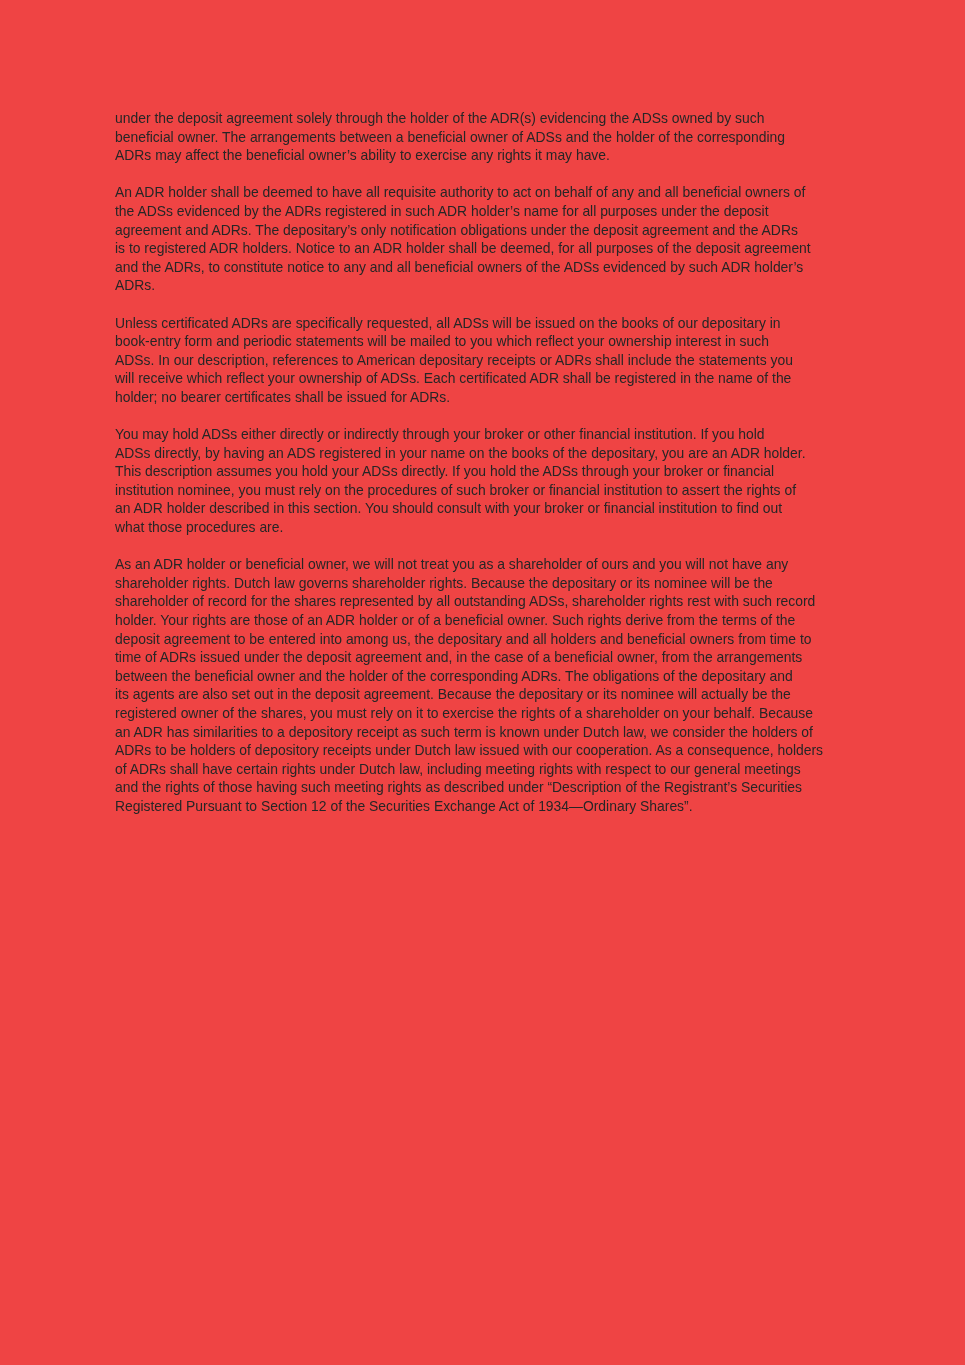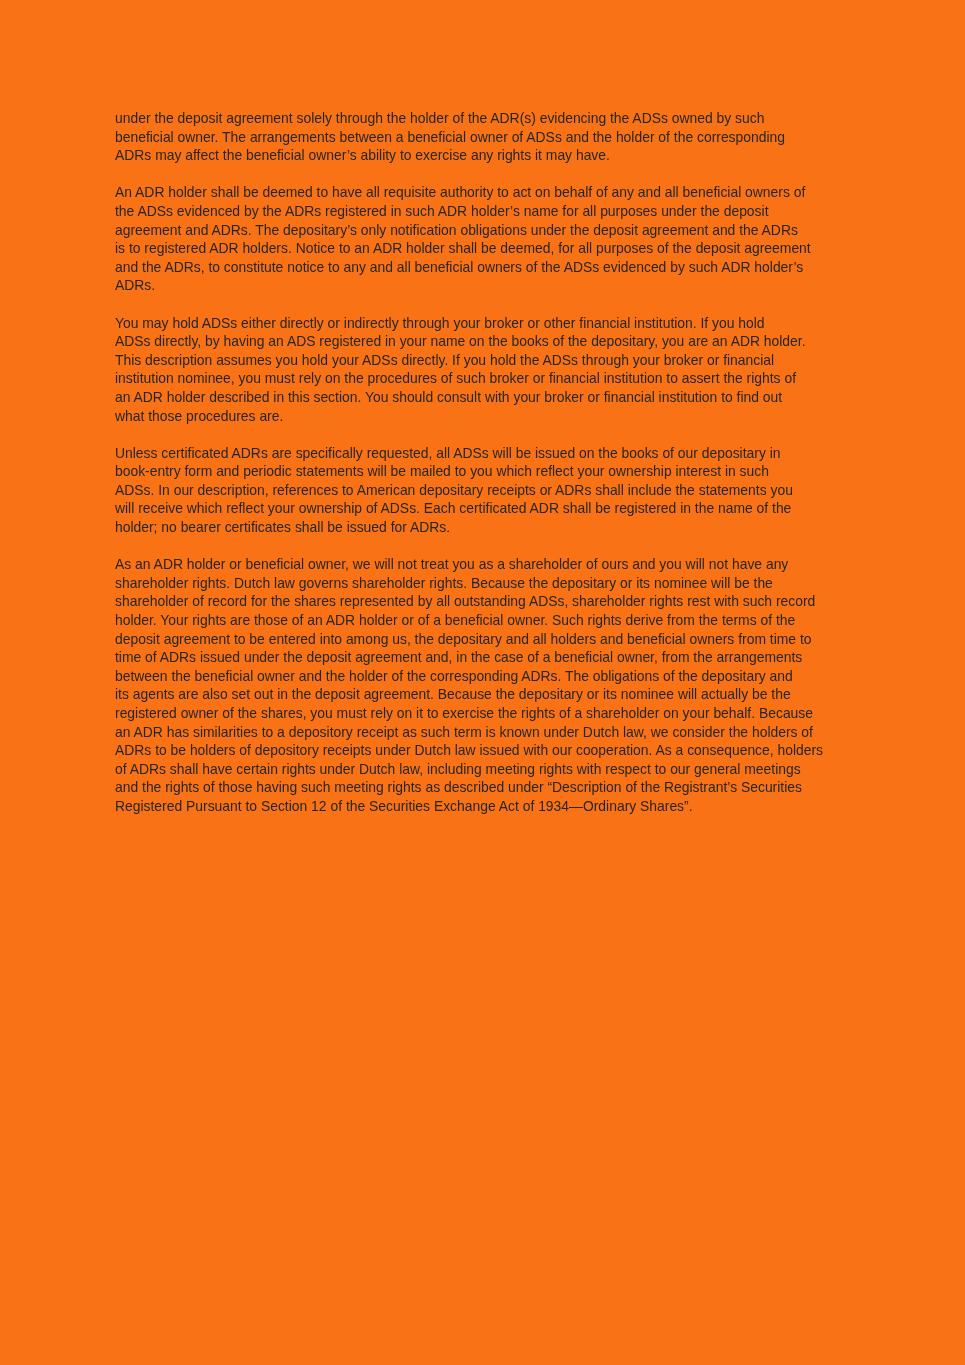--- a/index.html
+++ b/index.html
@@ -13,21 +13,21 @@
     position: relative;
     overflow: hidden;
     font-family: "Liberation Sans", sans-serif;
   }
   .page {
     position: absolute;
     left: 0;
     top: 0;
     width: 965px;
     height: 1365px;
-    background: #f97316;
+    background: #ef4444;
   }
   .text-block {
     position: absolute;
     left: 115px;
     top: 109px;
     width: 800px;
     color: #262626;
     font-size: 13.9px;
     line-height: 18.6px;
   }
@@ -43,31 +43,31 @@
   <div class="text-block">
     <p>under the deposit agreement solely through the holder of the ADR(s) evidencing the ADSs owned by such
 beneficial owner. The arrangements between a beneficial owner of ADSs and the holder of the corresponding
 ADRs may affect the beneficial owner’s ability to exercise any rights it may have.</p>
     <p>An ADR holder shall be deemed to have all requisite authority to act on behalf of any and all beneficial owners of
 the ADSs evidenced by the ADRs registered in such ADR holder’s name for all purposes under the deposit
 agreement and ADRs. The depositary’s only notification obligations under the deposit agreement and the ADRs
 is to registered ADR holders. Notice to an ADR holder shall be deemed, for all purposes of the deposit agreement
 and the ADRs, to constitute notice to any and all beneficial owners of the ADSs evidenced by such ADR holder’s
 ADRs.</p>
+    <p>Unless certificated ADRs are specifically requested, all ADSs will be issued on the books of our depositary in
+book-entry form and periodic statements will be mailed to you which reflect your ownership interest in such
+ADSs. In our description, references to American depositary receipts or ADRs shall include the statements you
+will receive which reflect your ownership of ADSs. Each certificated ADR shall be registered in the name of the
+holder; no bearer certificates shall be issued for ADRs.</p>
     <p>You may hold ADSs either directly or indirectly through your broker or other financial institution. If you hold
 ADSs directly, by having an ADS registered in your name on the books of the depositary, you are an ADR holder.
 This description assumes you hold your ADSs directly. If you hold the ADSs through your broker or financial
 institution nominee, you must rely on the procedures of such broker or financial institution to assert the rights of
 an ADR holder described in this section. You should consult with your broker or financial institution to find out
 what those procedures are.</p>
-    <p>Unless certificated ADRs are specifically requested, all ADSs will be issued on the books of our depositary in
-book-entry form and periodic statements will be mailed to you which reflect your ownership interest in such
-ADSs. In our description, references to American depositary receipts or ADRs shall include the statements you
-will receive which reflect your ownership of ADSs. Each certificated ADR shall be registered in the name of the
-holder; no bearer certificates shall be issued for ADRs.</p>
     <p>As an ADR holder or beneficial owner, we will not treat you as a shareholder of ours and you will not have any
 shareholder rights. Dutch law governs shareholder rights. Because the depositary or its nominee will be the
 shareholder of record for the shares represented by all outstanding ADSs, shareholder rights rest with such record
 holder. Your rights are those of an ADR holder or of a beneficial owner. Such rights derive from the terms of the
 deposit agreement to be entered into among us, the depositary and all holders and beneficial owners from time to
 time of ADRs issued under the deposit agreement and, in the case of a beneficial owner, from the arrangements
 between the beneficial owner and the holder of the corresponding ADRs. The obligations of the depositary and
 its agents are also set out in the deposit agreement. Because the depositary or its nominee will actually be the
 registered owner of the shares, you must rely on it to exercise the rights of a shareholder on your behalf. Because
 an ADR has similarities to a depository receipt as such term is known under Dutch law, we consider the holders of

